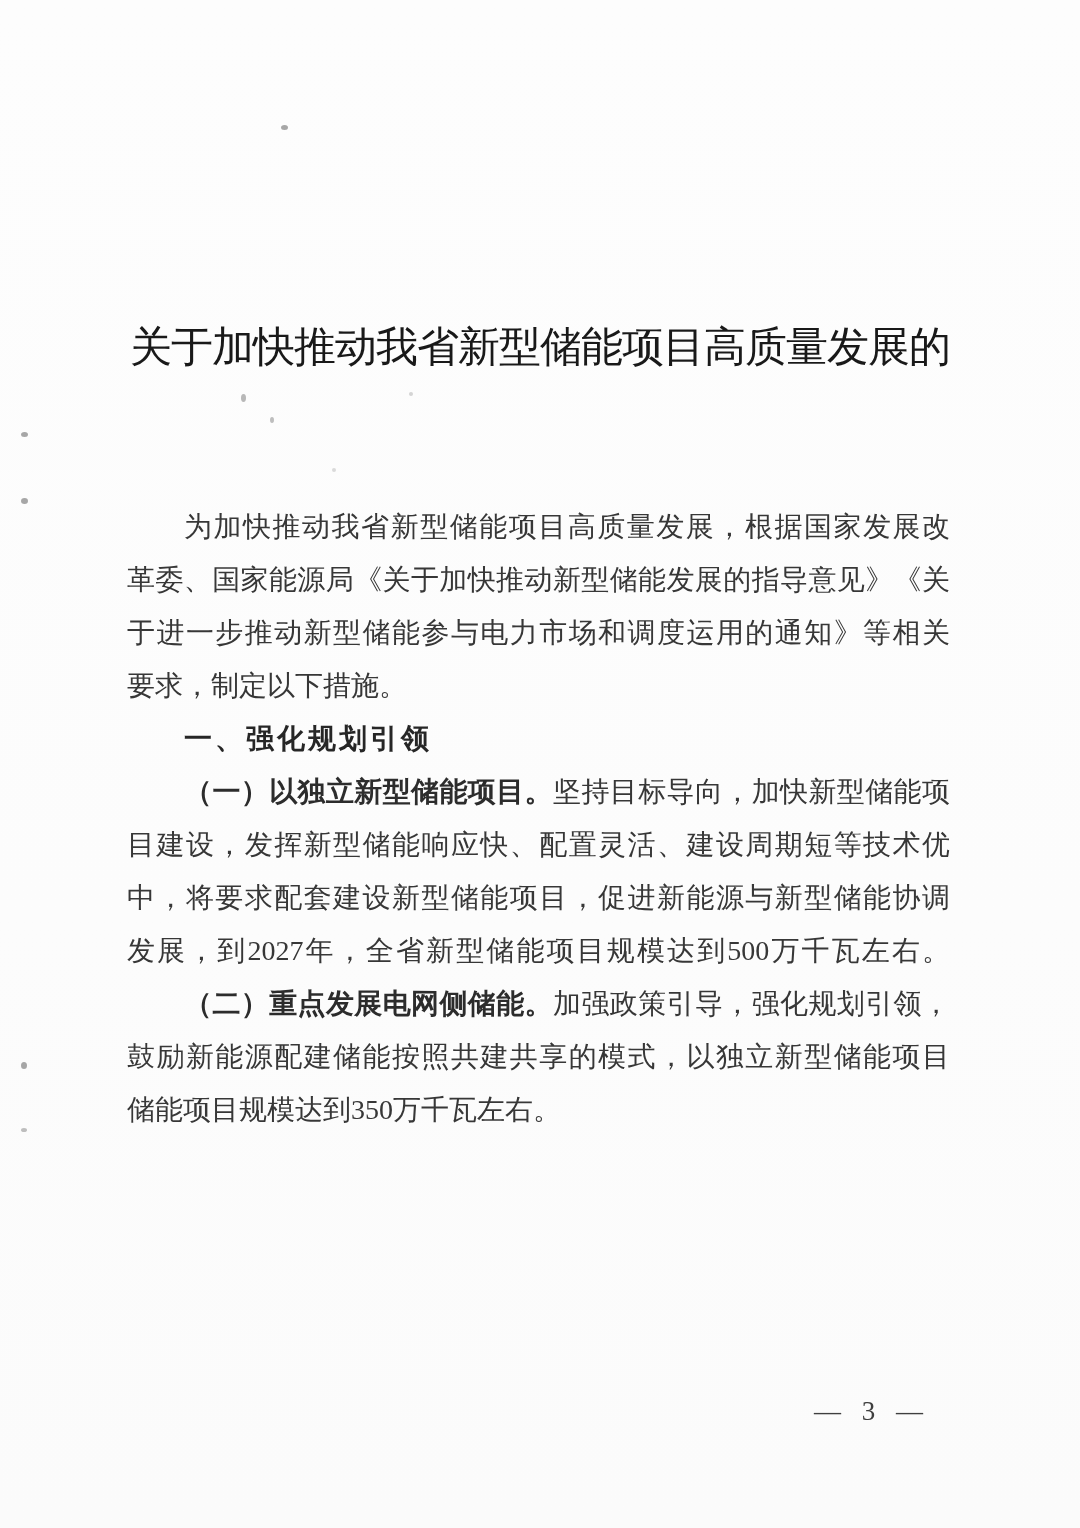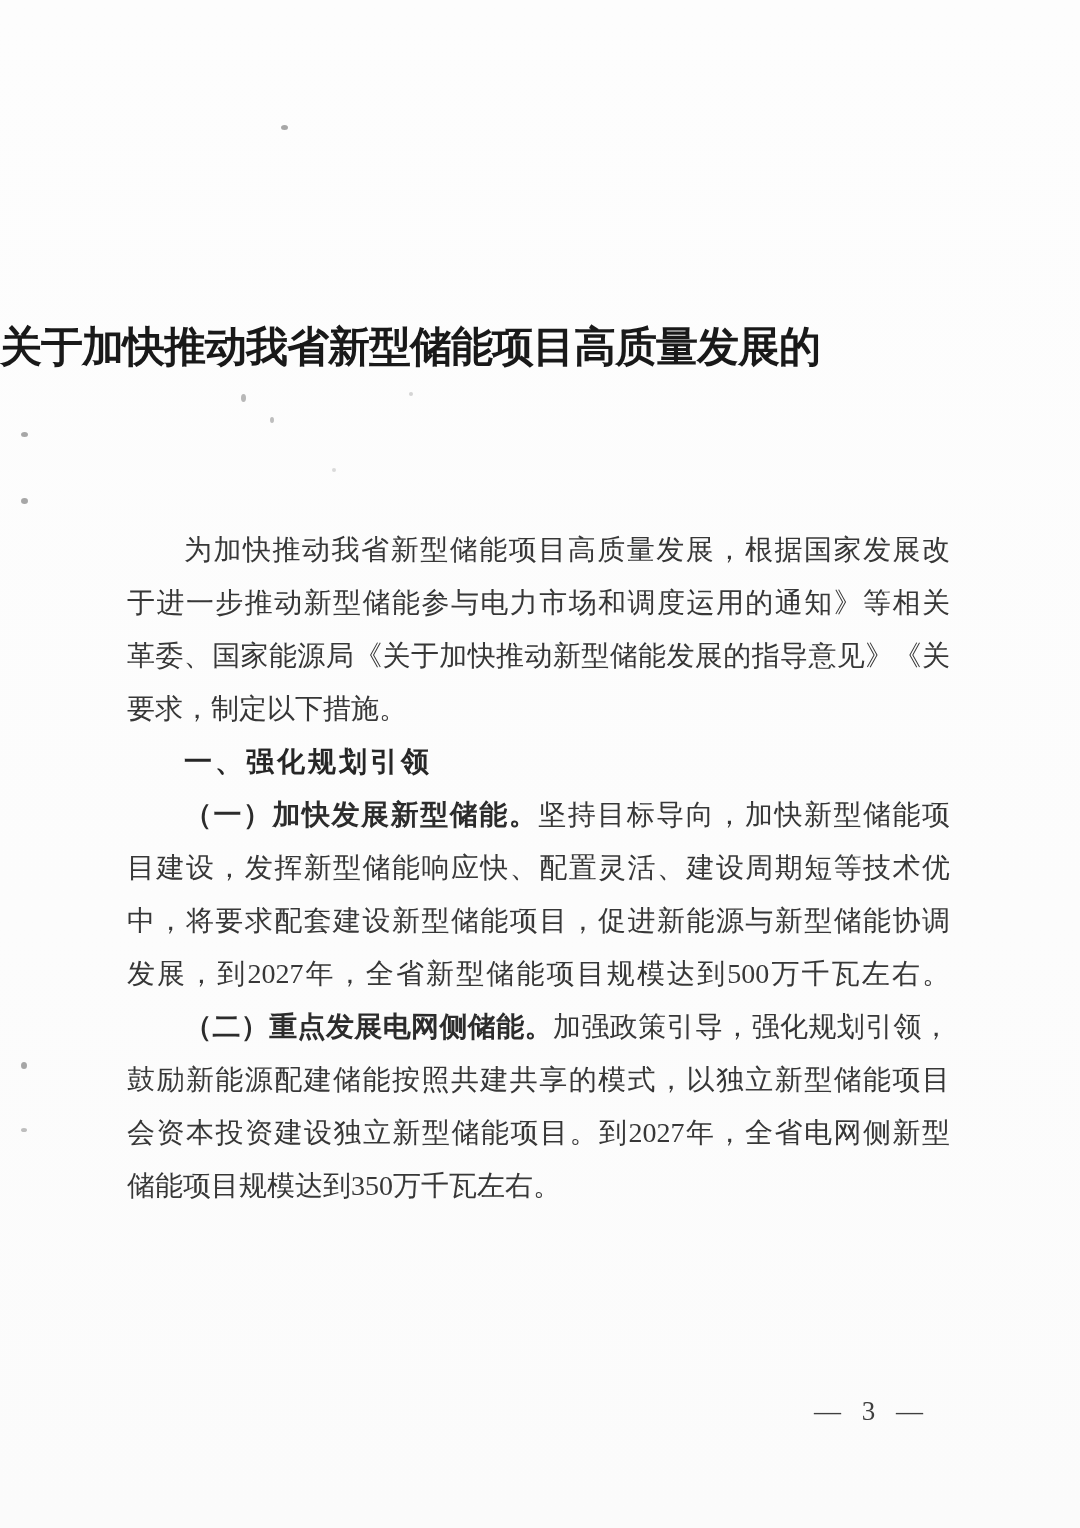--- a/index.html
+++ b/index.html
@@ -10,30 +10,31 @@
     font-family: "Liberation Serif", serif;
     overflow: hidden;
   }
   .scan-page {
     position: absolute; inset: 0;
     background: linear-gradient(180deg, #fdfdfd 0%, #fcfcfc 60%, #fbfbfb 100%);
   }
   .doc-title {
     position: absolute;
     top: 316px; left: 0; width: 1080px;
+    text-align: center;
     font-family: "Liberation Serif", "DejaVu Serif", serif;
-    font-weight: bold;
+    font-weight: normal;
     font-size: 42px;
     line-height: 63px;
     letter-spacing: -1px;
     color: #191919;
   }
   .doc-body {
     position: absolute;
-    top: 523px; left: 127px; width: 823px;
+    top: 500px; left: 127px; width: 823px;
     font-size: 28px;
     color: #373737;
     font-family: "Liberation Serif", "DejaVu Serif", serif;
   }
   .tline {
     height: 53px;
     line-height: 53px;
     overflow: hidden;
     text-align: justify;
     text-align-last: justify;
@@ -77,32 +78,31 @@
   <div class="speck" style="left:21px; top:498px; width:7px; height:6px;"></div>
   <div class="speck" style="left:21px; top:1062px; width:6px; height:7px;"></div>
   <div class="speck" style="left:21px; top:1128px; width:6px; height:4px; opacity:0.55;"></div>
 
   <div class="doc-title">
     <div>关于加快推动我省新型储能项目高质量发展的</div>
   </div>
 
   <div class="doc-body">
     <div class="tline indent">为加快推动我省新型储能项目高质量发展，根据国家发展改</div>
+    <div class="tline">革委、国家能源局《关于加快推动新型储能发展的指导意见》《关</div>
     <div class="tline">于进一步推动新型储能参与电力市场和调度运用的通知》等相关</div>
-    <div class="tline">革委、国家能源局《关于加快推动新型储能发展的指导意见》《关</div>
     <div class="tline left">要求，制定以下措施。</div>
 
     <div class="tline indent heading left">一、强化规划引领</div>
 
-    <div class="tline indent"><span class="lead">（一）加快发展新型储能。</span><span>坚持目标导向，加快新型储能项</span></div>
+    <div class="tline indent"><span class="lead">（一）以独立新型储能项目。</span><span>坚持目标导向，加快新型储能项</span></div>
     <div class="tline">目建设，发挥新型储能响应快、配置灵活、建设周期短等技术优</div>
     <div class="tline">中，将要求配套建设新型储能项目，促进新能源与新型储能协调</div>
     <div class="tline">发展，到2027年，全省新型储能项目规模达到500万千瓦左右。</div>
 
     <div class="tline indent"><span class="lead">（二）重点发展电网侧储能。</span><span>加强政策引导，强化规划引领，</span></div>
     <div class="tline">鼓励新能源配建储能按照共建共享的模式，以独立新型储能项目</div>
-    <div class="tline">会资本投资建设独立新型储能项目。到2027年，全省电网侧新型</div>
     <div class="tline left">储能项目规模达到350万千瓦左右。</div>
   </div>
 
   <div class="page-number">— 3 —</div>
 
 </div>
 
 </body></html>

